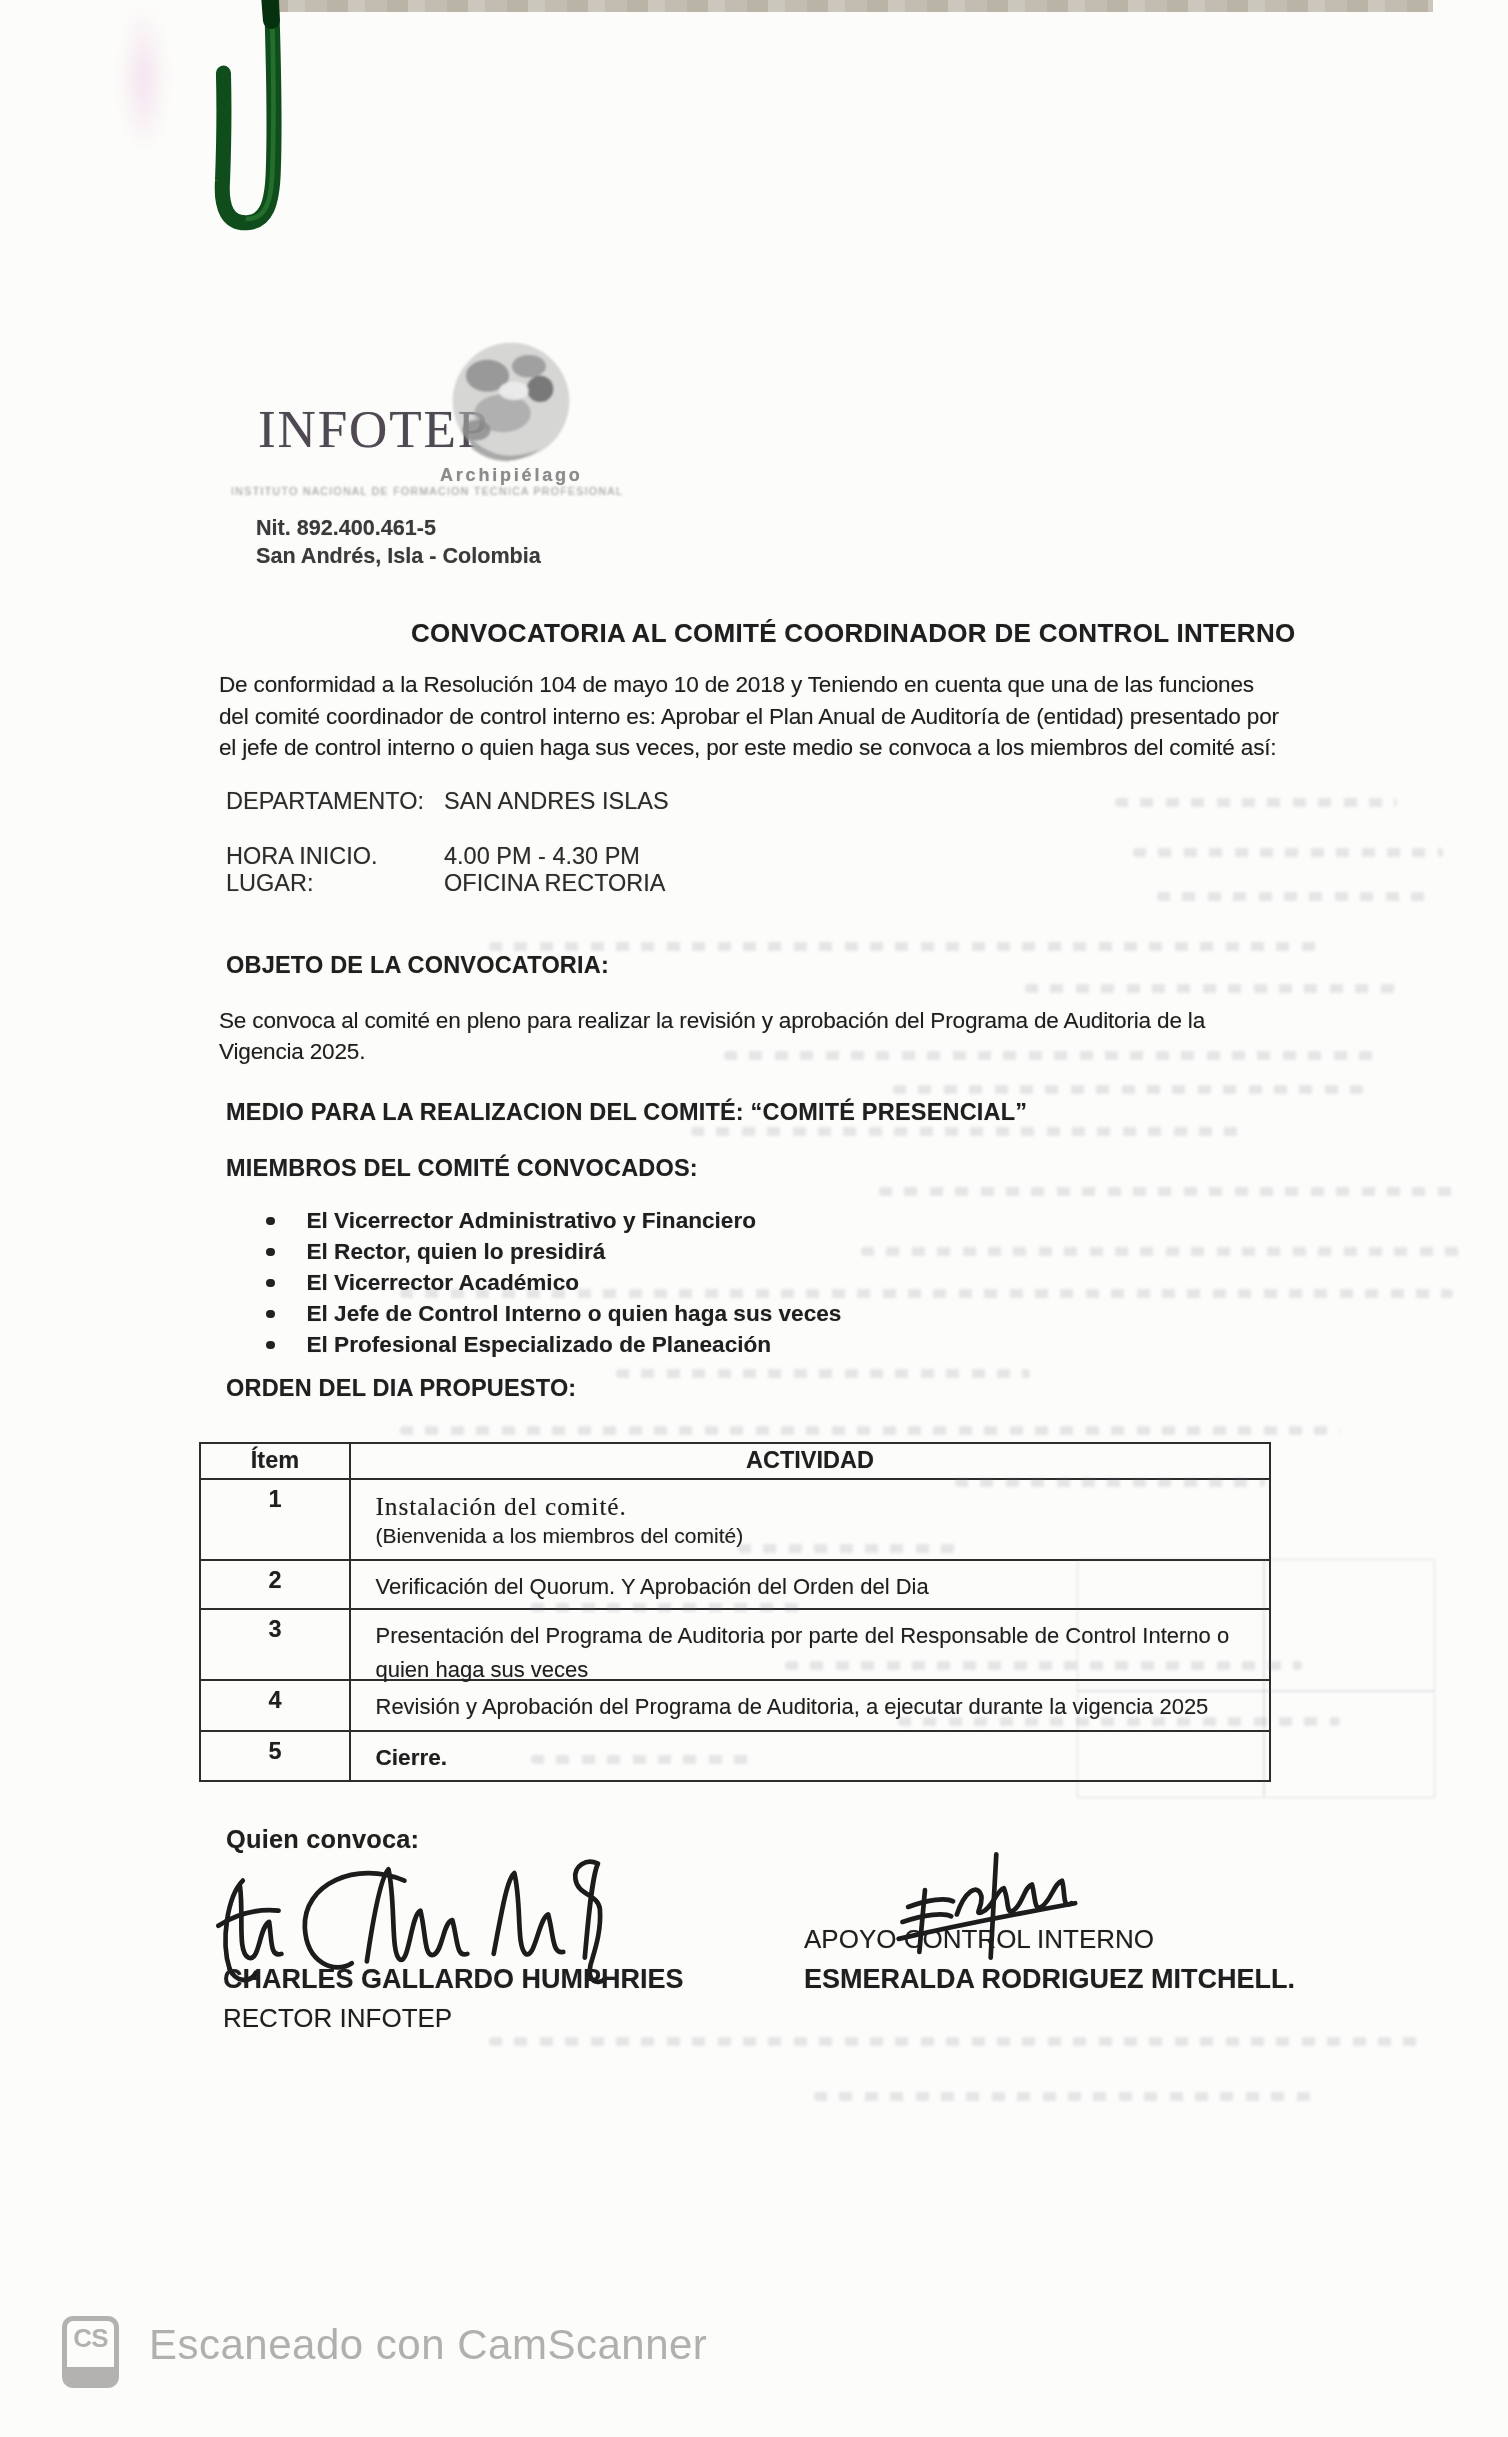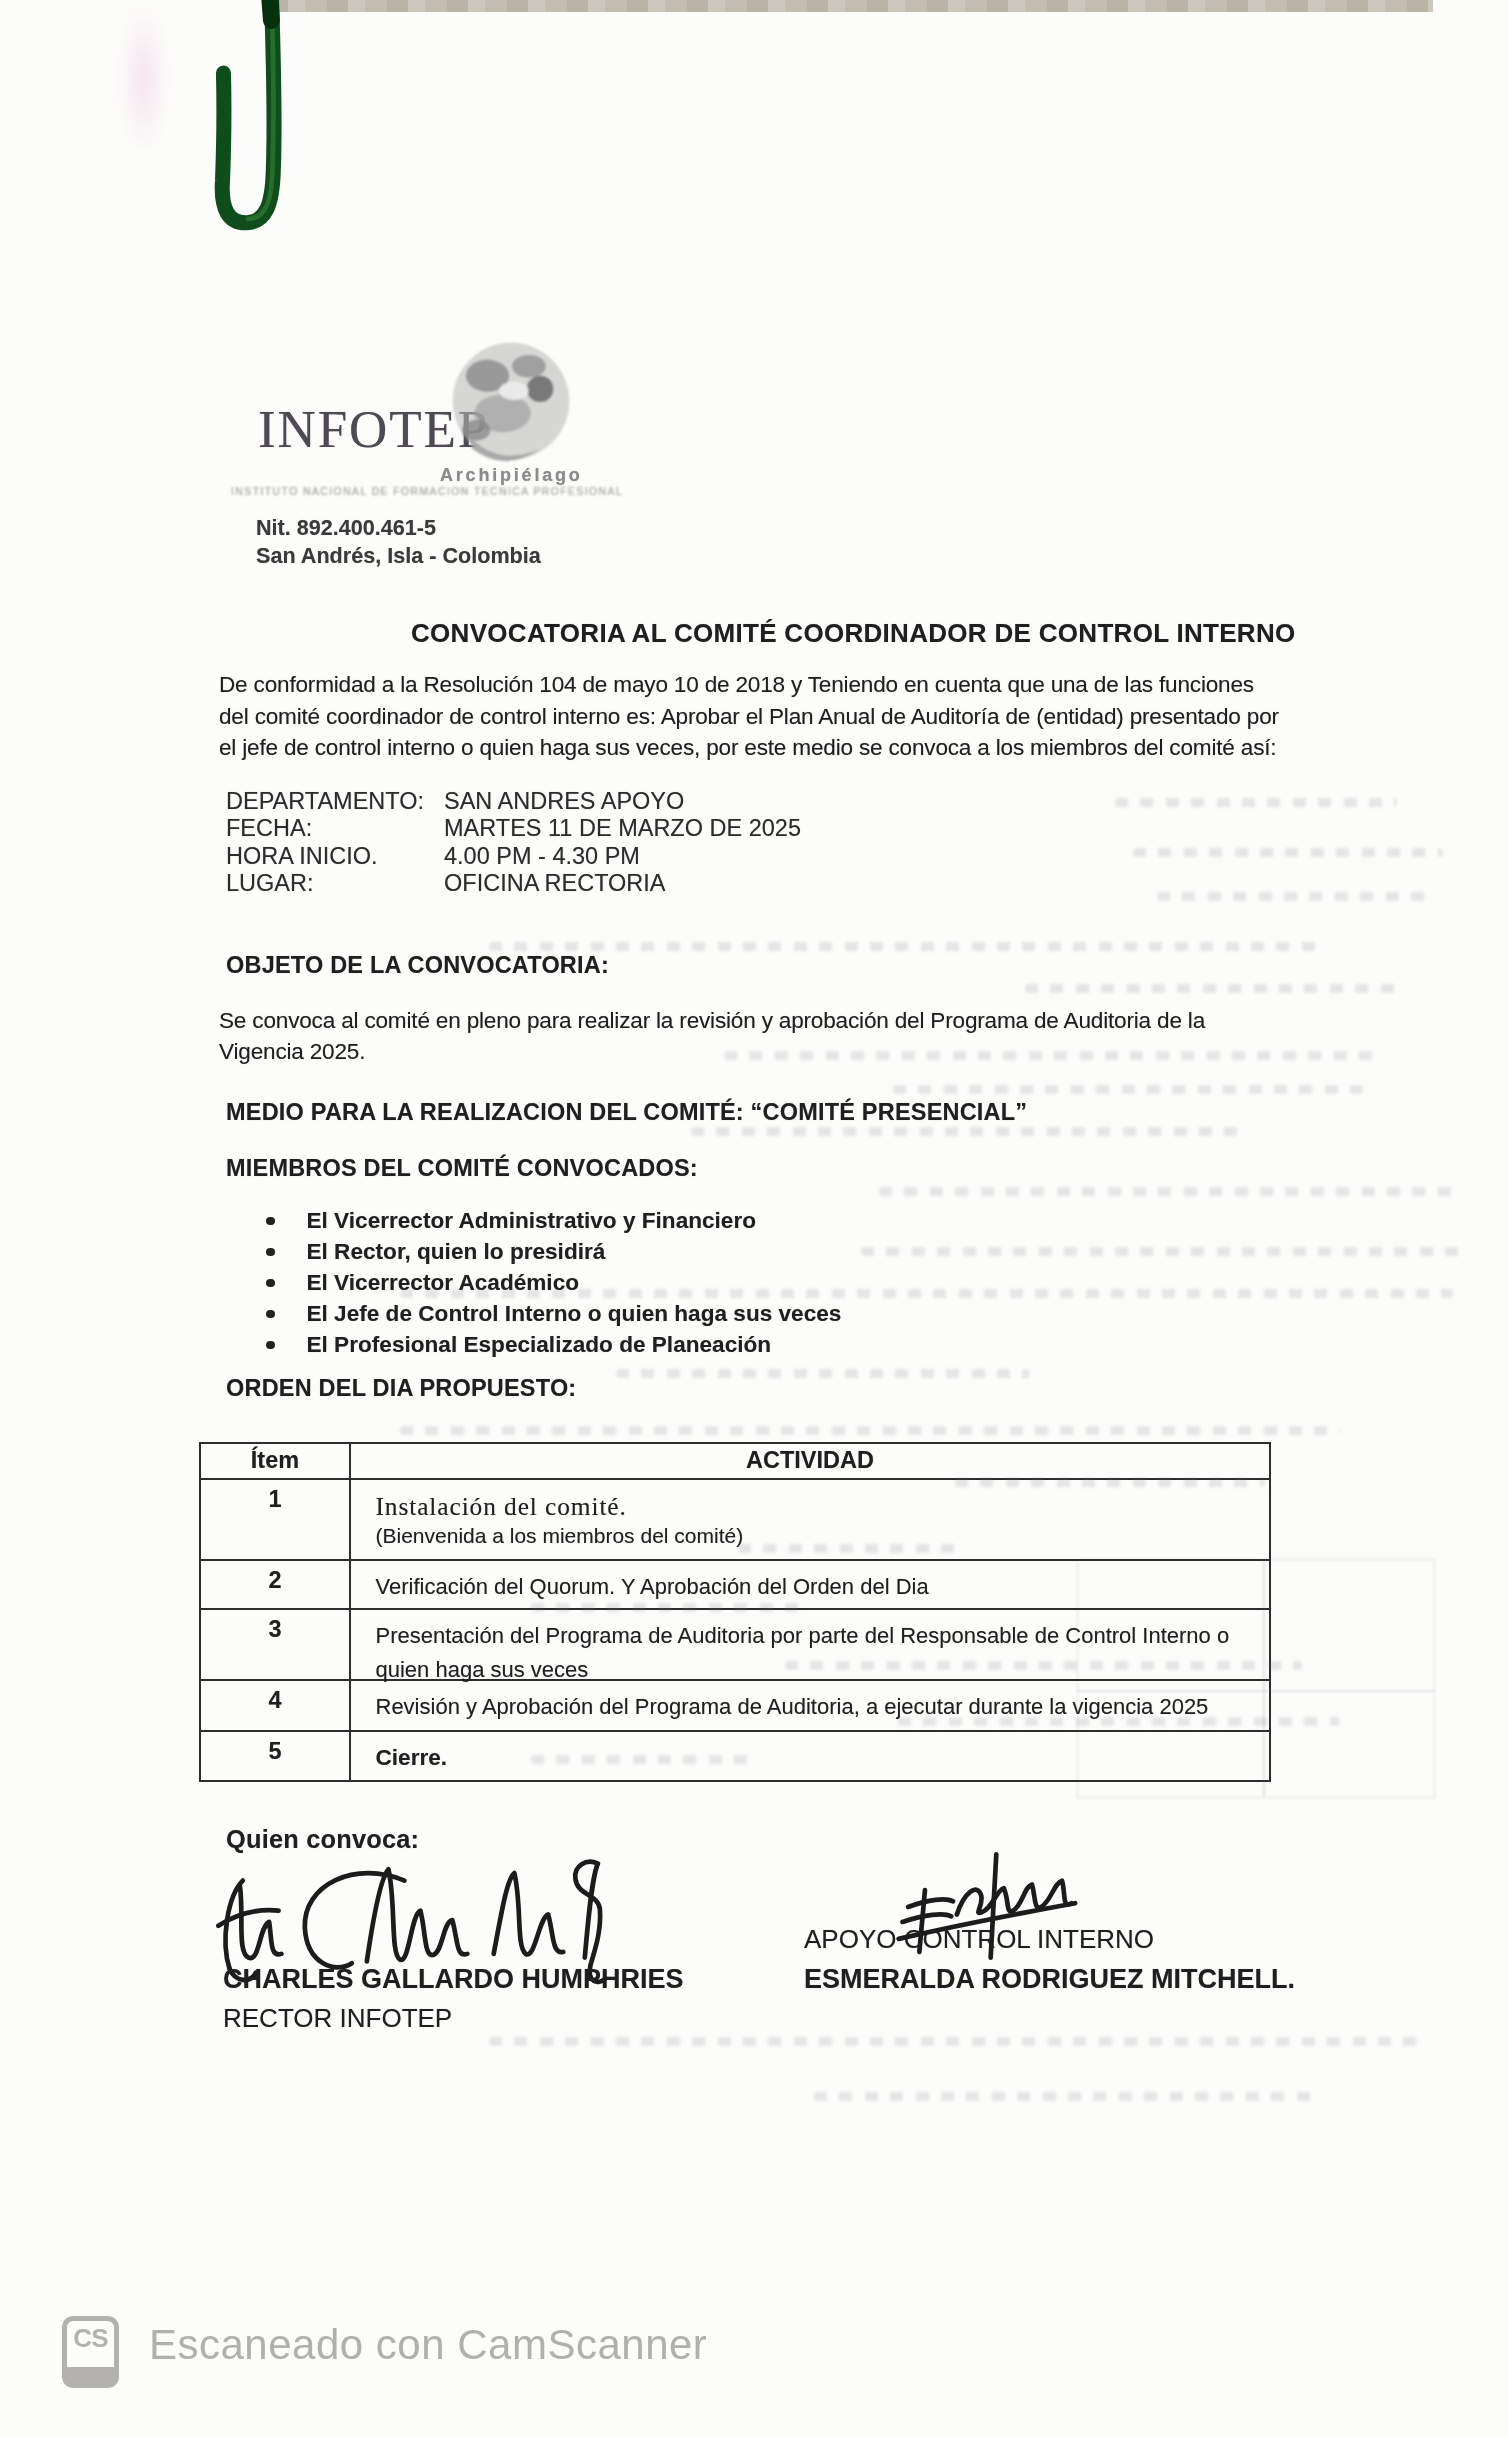--- a/index.html
+++ b/index.html
@@ -113,25 +113,21 @@
     <div class="abs loc" style="left:256px; top:543px;">San Andrés, Isla - Colombia</div>
 
     <h1 class="abs title" style="left:395px; top:602px;">CONVOCATORIA AL COMITÉ COORDINADOR DE CONTROL INTERNO</h1>
 
     <div class="abs body-line" style="left:219px; top:672px;">De conformidad a la Resolución 104 de mayo 10 de 2018 y Teniendo en cuenta que una de las funciones</div>
     <div class="abs body-line" style="left:219px; top:735px;">el jefe de control interno o quien haga sus veces, por este medio se convoca a los miembros del comité así:</div>
     <div class="abs body-line" style="left:219px; top:704px;">del comité coordinador de control interno es: Aprobar el Plan Anual de Auditoría de (entidad) presentado por</div>
 
     <div class="abs meeting-row" style="left:226px; top:788px;">
       <span class="lab">DEPARTAMENTO:</span>
-      <span>SAN ANDRES APOYO</span>
-    </div>
-    <div class="abs meeting-row" style="left:226px; top:815px;">
-      <span class="lab">FECHA:</span>
-      <span>MARTES 11 DE MARZO DE 2025</span>
+      <span>SAN ANDRES ISLAS</span>
     </div>
     <div class="abs meeting-row" style="left:226px; top:843px;">
       <span class="lab">HORA INICIO.</span>
       <span>4.00 PM - 4.30 PM</span>
     </div>
     <div class="abs meeting-row" style="left:226px; top:870px;">
       <span class="lab">LUGAR:</span>
       <span>OFICINA RECTORIA</span>
     </div>
 

